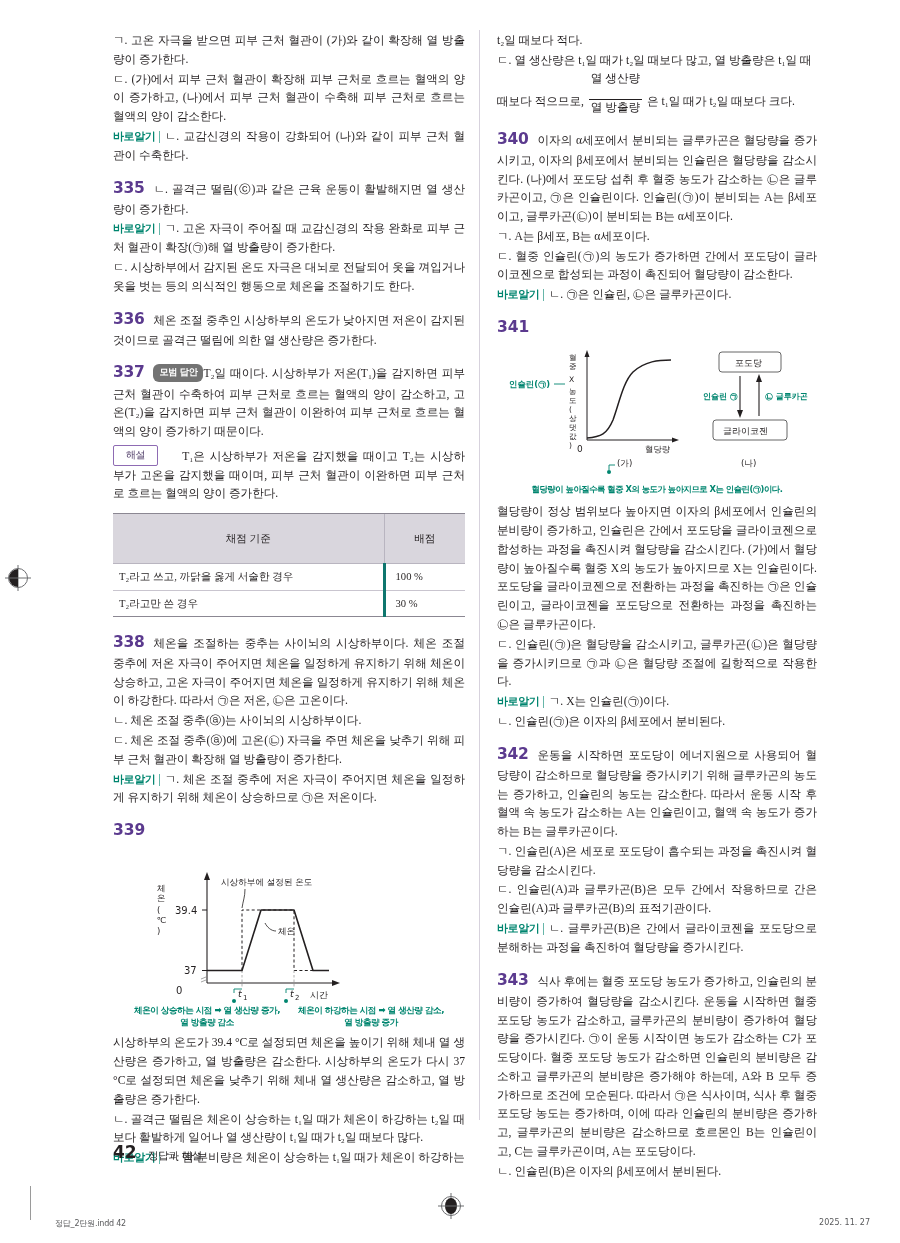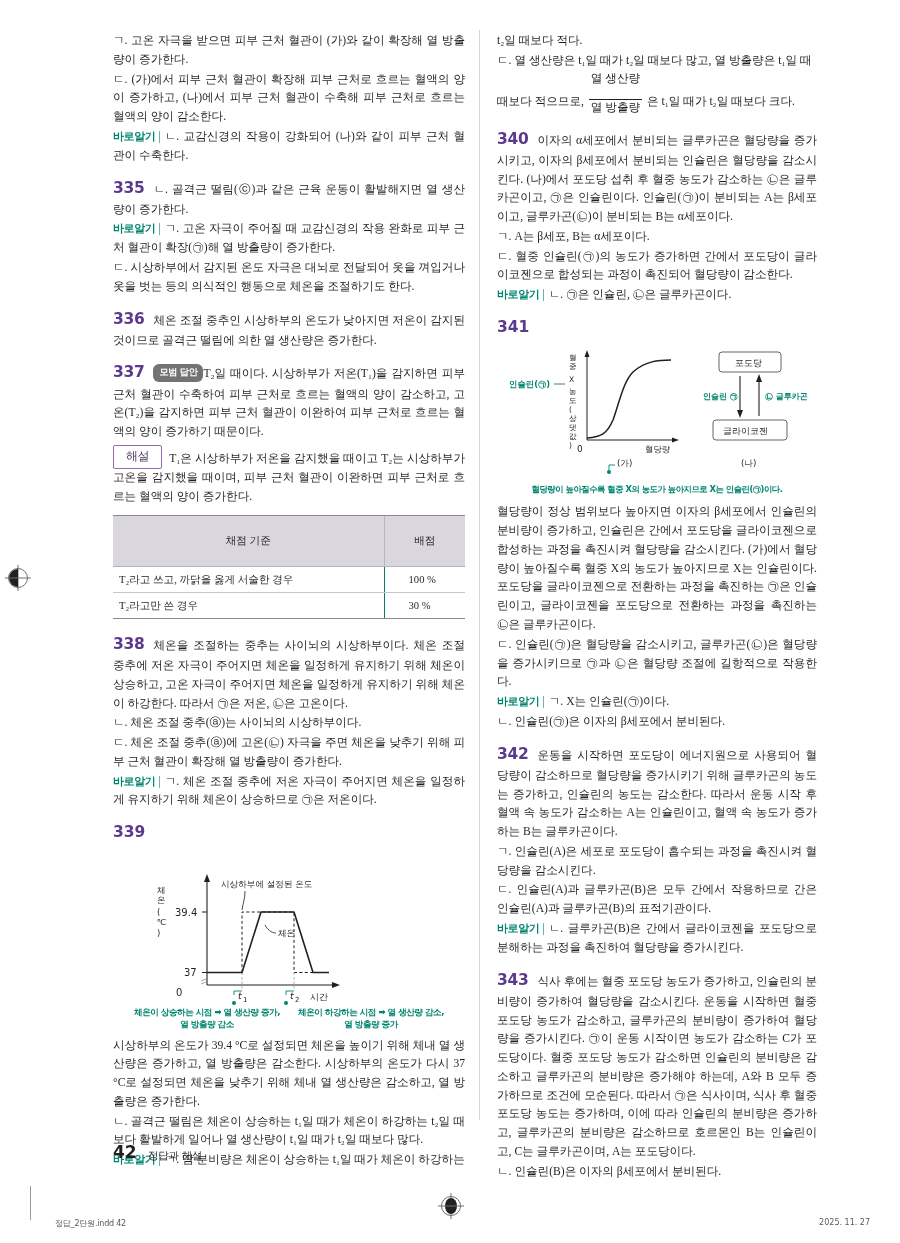--- a/index.html
+++ b/index.html
@@ -120,26 +120,26 @@
     padding: 1.5px 6px 2px 6px;
     border-radius: 6px;
     letter-spacing: -0.4px;
     vertical-align: 2px;
   }
   .badge-hint {
     display: inline-block;
     border: 1px solid #8e6bb3;
     color: #4d3a66;
     font-family: Liberation Sans, sans-serif;
-    font-size: 12px;
+    font-size: 10px;
     padding: 1px 12px 1.5px 12px;
     border-radius: 2px;
     letter-spacing: -0.4px;
     vertical-align: 2px;
-    margin-right: 7px;
+    margin-right: 24px;
   }
 
   
   .score-table {
     width: 100%;
     border-collapse: collapse;
     margin: 9px 0 4px 0;
     font-size: 10.6px;
   }
   .score-table th {
@@ -149,21 +149,21 @@
     font-weight: normal;
     padding: 16px 4px;
     text-align: center;
   }
   .score-table th.crit { width: 77%; }
   .score-table td {
     border-bottom: 1px solid #c9c5cf;
     padding: 4px 6px;
   }
   .score-table td.crit { text-align: left; }
-  .score-table td.pts  { text-align: left; padding-left: 24px; border-left: 1px solid #0f766e; }
+  .score-table td.pts  { text-align: left; padding-left: 10px; border-left: 3px solid #0f766e; }
   .score-table th.pts  { border-left: 1px solid #b9b5c0; }
   .score-table tr:last-child td { border-bottom: 1.2px solid #8b8792; }
 
   
   .fig339 {
     margin: 8px 0 6px 0;
     display: flex;
     justify-content: center;
   }
   .fig-caption-green {

